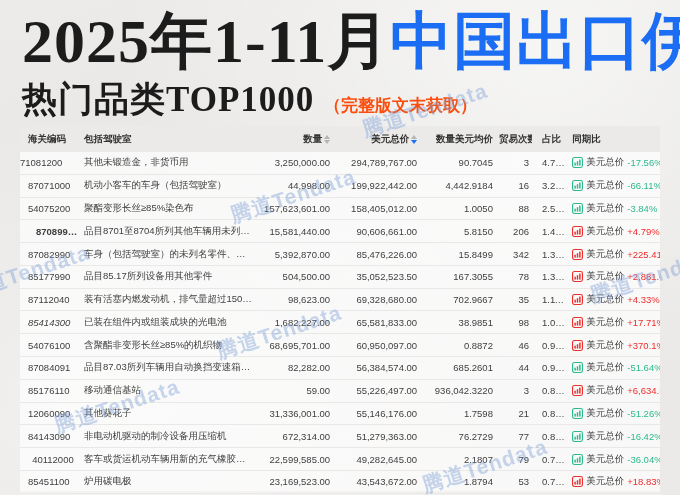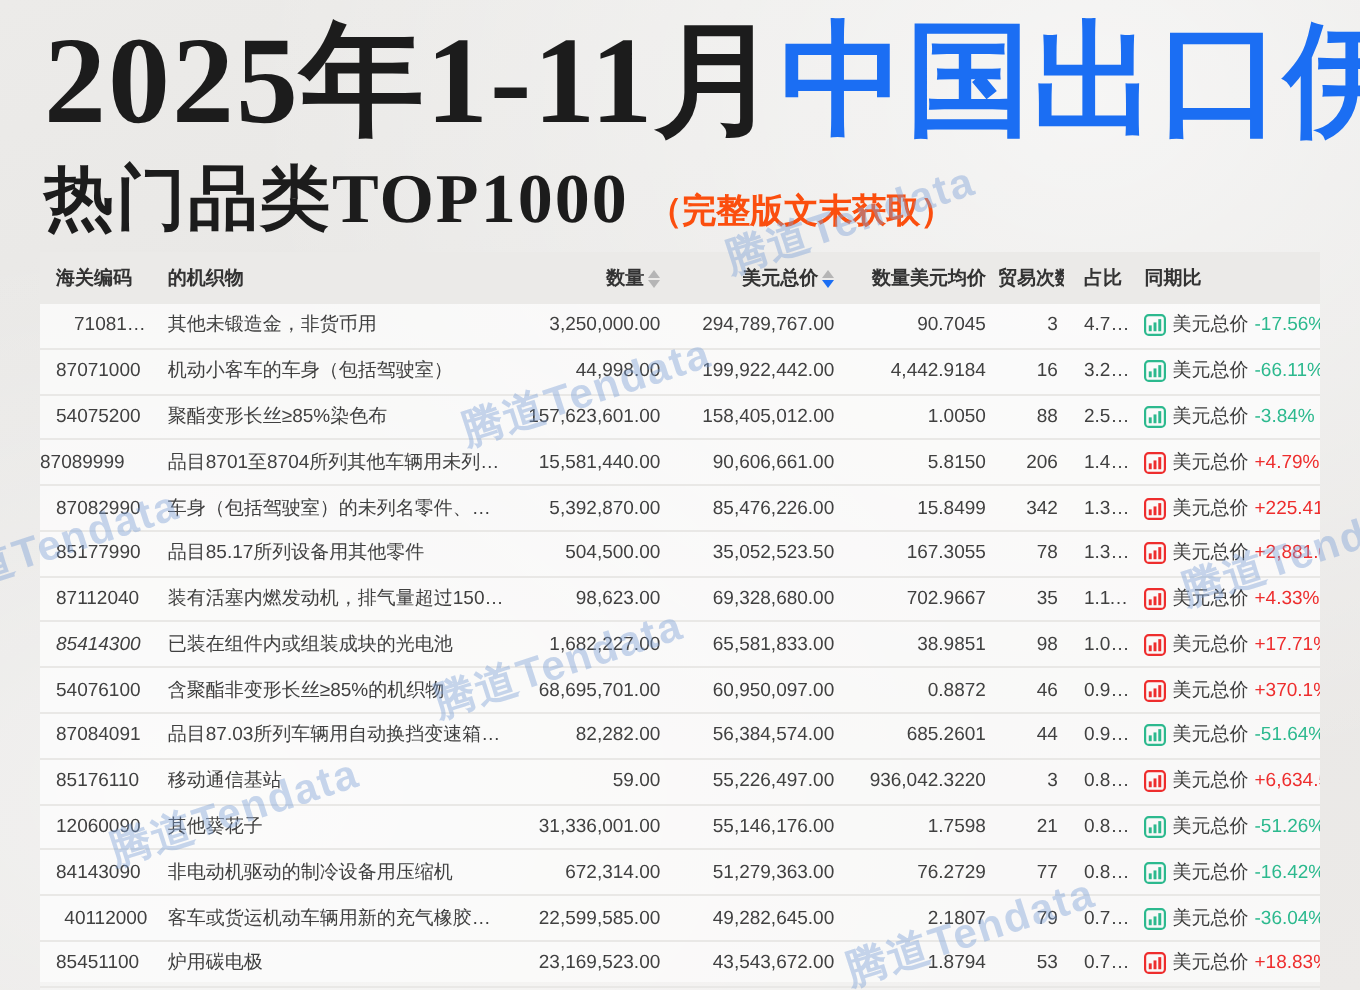--- a/index.html
+++ b/index.html
@@ -103,38 +103,38 @@
         <col class="c-qty">
         <col class="c-usd">
       <col class="c-avg">
         <col class="c-trades">
         <col class="c-share">
         <col class="c-yoy">
     </colgroup>
     <thead>
       <tr>
         <th style="padding-left:8px;"><span>海关编码</span></th>
-        <th><span>的机织物</span></th>
+        <th><span>包括驾驶室</span></th>
         <th class="num">
           <span>数量</span><span class="sort"><i class="up"></i><i class="down"></i></span>
         </th>
         <th class="num">
           <span>美元总价</span><span class="sort"><i class="up"></i><i class="down active"></i></span>
         </th>
         <th class="num"><span>数量美元均价</span></th>
         <th class="num">
           <span>贸易次数</span>
         </th>
         <th class="share-h"><span>占比</span></th>
         <th><span>同期比</span></th>
       </tr>
     </thead>
     <tbody>
   <tr class="down">
-    <td style="padding-left:17px;">71081200</td>
+    <td style="padding-left:0;">71081200</td>
     <td>其他未锻造金，非货币用</td>
     <td class="num">3,250,000.00</td>
     <td class="num">294,789,767.00</td>
     <td class="num">90.7045</td>
     <td class="num">3</td>
     <td class="share">4.73%</td>
     <td>
       <span class="yoy">
         <svg class="trend-icon" viewBox="0 0 12 12">
           <rect x="0.6" y="0.6" width="10.8" height="10.8" rx="2" fill="none" stroke="currentColor" stroke-width="1.2"></rect>
@@ -186,21 +186,21 @@
           <rect x="5.2" y="4.6" width="1.6" height="4.8" fill="currentColor"></rect>
           <rect x="7.8" y="2.8" width="1.6" height="6.6" fill="currentColor"></rect>
         </svg>
         <span class="yoy-label">美元总价</span>
         <span class="pct">-3.84%</span>
       </span>
     </td>
   </tr>
 
   <tr class="up">
-    <td style="padding-left:0;">87089999</td>
+    <td style="padding-left:16px;font-weight:bold;">87089999</td>
     <td>品目8701至8704所列其他车辆用未列名零、附件</td>
     <td class="num">15,581,440.00</td>
     <td class="num">90,606,661.00</td>
     <td class="num">5.8150</td>
     <td class="num">206</td>
     <td class="share">1.45%</td>
     <td>
       <span class="yoy">
         <svg class="trend-icon" viewBox="0 0 12 12">
           <rect x="0.6" y="0.6" width="10.8" height="10.8" rx="2" fill="none" stroke="currentColor" stroke-width="1.2"></rect>

